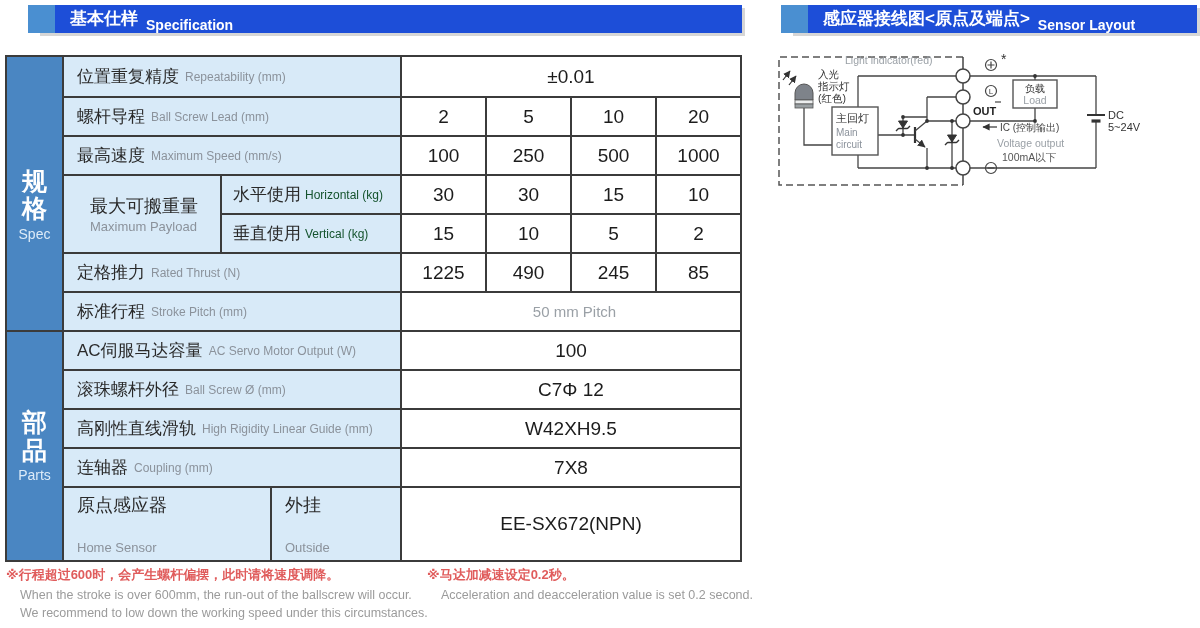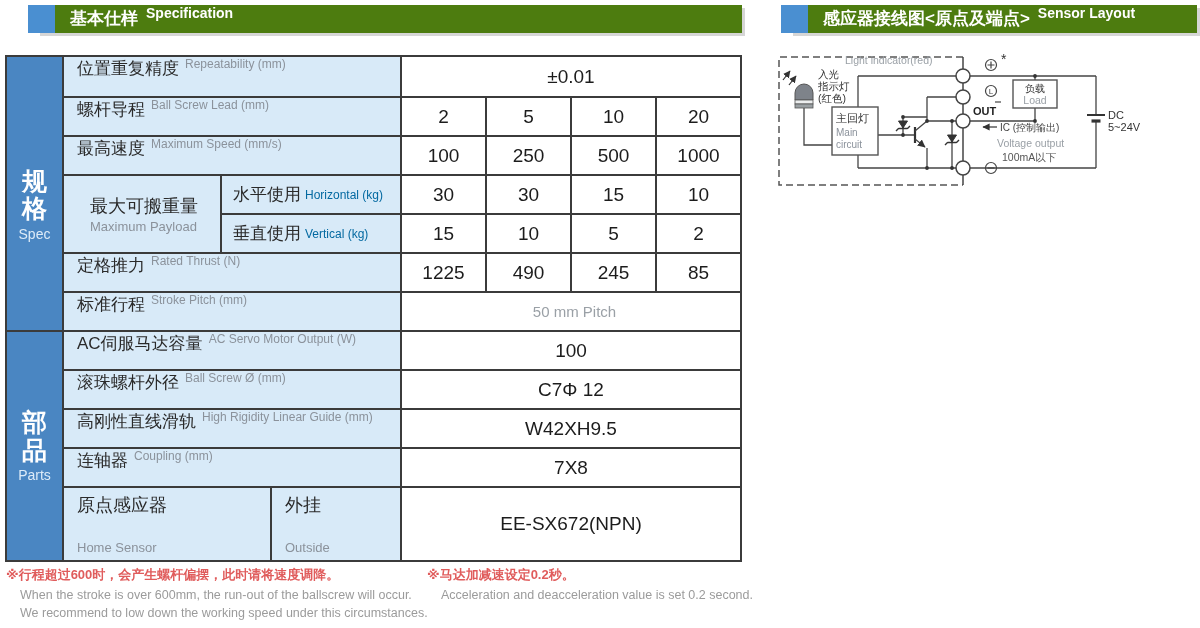--- a/index.html
+++ b/index.html
@@ -1,21 +1,21 @@
 <!DOCTYPE html>
 <html><head>
 <meta charset="utf-8">
 <style>
   html,body { margin:0; padding:0; background:#ffffff; }
   body { font-family:"Liberation Sans","DejaVu Sans",sans-serif; }
   .page { position:relative; width:1200px; height:628px; background:#fff; overflow:hidden; }
 
   
-  .hbar { position:absolute; top:5px; height:28px; background:#4d7c0f; color:#fff;
-          display:flex; align-items:flex-start; box-shadow:3px 3px 0 #d6d6d6; }
+  .hbar { position:absolute; top:5px; height:28px; background:#1d4ed8; color:#fff;
+          display:flex; align-items:flex-end; box-shadow:3px 3px 0 #d6d6d6; }
   .hbar .sq { position:absolute; left:-9px; top:0; width:27px; height:28px; background:#4a8fd1; }
   .hbar .t-zh { margin-left:33px; font-size:17px; font-weight:bold; line-height:28px; }
   .hbar .t-en { margin-left:8px; font-size:14px; font-weight:bold; }
   #hbar-left  { left:37px;  width:705px; }
   #hbar-right { left:790px; width:407px; }
 
   
   .spec-table { position:absolute; left:5px; top:55px; width:737px; box-sizing:border-box;
                 border:2px solid #3b3b3b; background:#fff; }
   .stub { position:absolute; left:0; width:57px; box-sizing:border-box; border-right:2px solid #3b3b3b;
@@ -25,36 +25,36 @@
   .stub .szh { font-size:25px; font-weight:bold; line-height:1.1; text-align:center; width:27px; word-break:break-all; }
   .stub .sen { font-size:14px; margin-top:3px; color:#ddebf8; }
 
   .rows { margin-left:57px; }
   .row  { display:flex; height:39px; box-sizing:border-box; border-top:2px solid #3b3b3b; }
   .row.first { border-top:none; }
   .row.payload { height:78px; }
   .row.last { height:74px; }
 
   .label-cell { width:338px; box-sizing:border-box; border-right:2px solid #3b3b3b; background:#d8eaf8;
-                display:flex; padding-left:13px; white-space:nowrap; overflow:hidden; }
+                display:flex; align-items:center; padding-left:13px; white-space:nowrap; overflow:hidden; }
   .label-cell .zh { font-size:17px; color:#2a2a2a; }
   .label-cell .en { font-size:12px; color:#8b929b; margin-left:6px; }
 
   .group-cell { width:158px; box-sizing:border-box; border-right:2px solid #3b3b3b; background:#d8eaf8;
                 display:flex; flex-direction:column; justify-content:center; padding-left:26px; }
   .group-cell .zh { font-size:18px; color:#2a2a2a; }
   .group-cell .en { font-size:13px; color:#8b929b; margin-top:1px; }
 
   .payload-right { flex:1; display:flex; flex-direction:column; }
   .prow { display:flex; flex:1; }
   .prow + .prow { border-top:2px solid #3b3b3b; }
   .sub-cell { width:180px; box-sizing:border-box; border-right:2px solid #3b3b3b; background:#d8eaf8;
               display:flex; align-items:center; padding-left:11px; white-space:nowrap; overflow:hidden; }
   .sub-cell .zh { font-size:17px; color:#2a2a2a; }
-  .sub-cell .en { font-size:12px; color:#0369a1; margin-left:4px; }
+  .sub-cell .en { font-size:12px; color:#14532d; margin-left:4px; }
 
   .stack-cell { box-sizing:border-box; border-right:2px solid #3b3b3b; background:#d8eaf8;
                 display:flex; flex-direction:column; justify-content:center; padding-left:13px;gap:22px; }
   .stack-cell.w208 { width:208px; }
   .stack-cell.w130 { width:130px; }
   .stack-cell .zh { font-size:18px; color:#2a2a2a; }
   .stack-cell .en { font-size:13px; color:#8b929b; margin-top:1px; }
 
   .vcell { flex:1; display:flex; align-items:center; justify-content:center;
            font-size:19px; color:#1c1c1c; background:#fff; }

